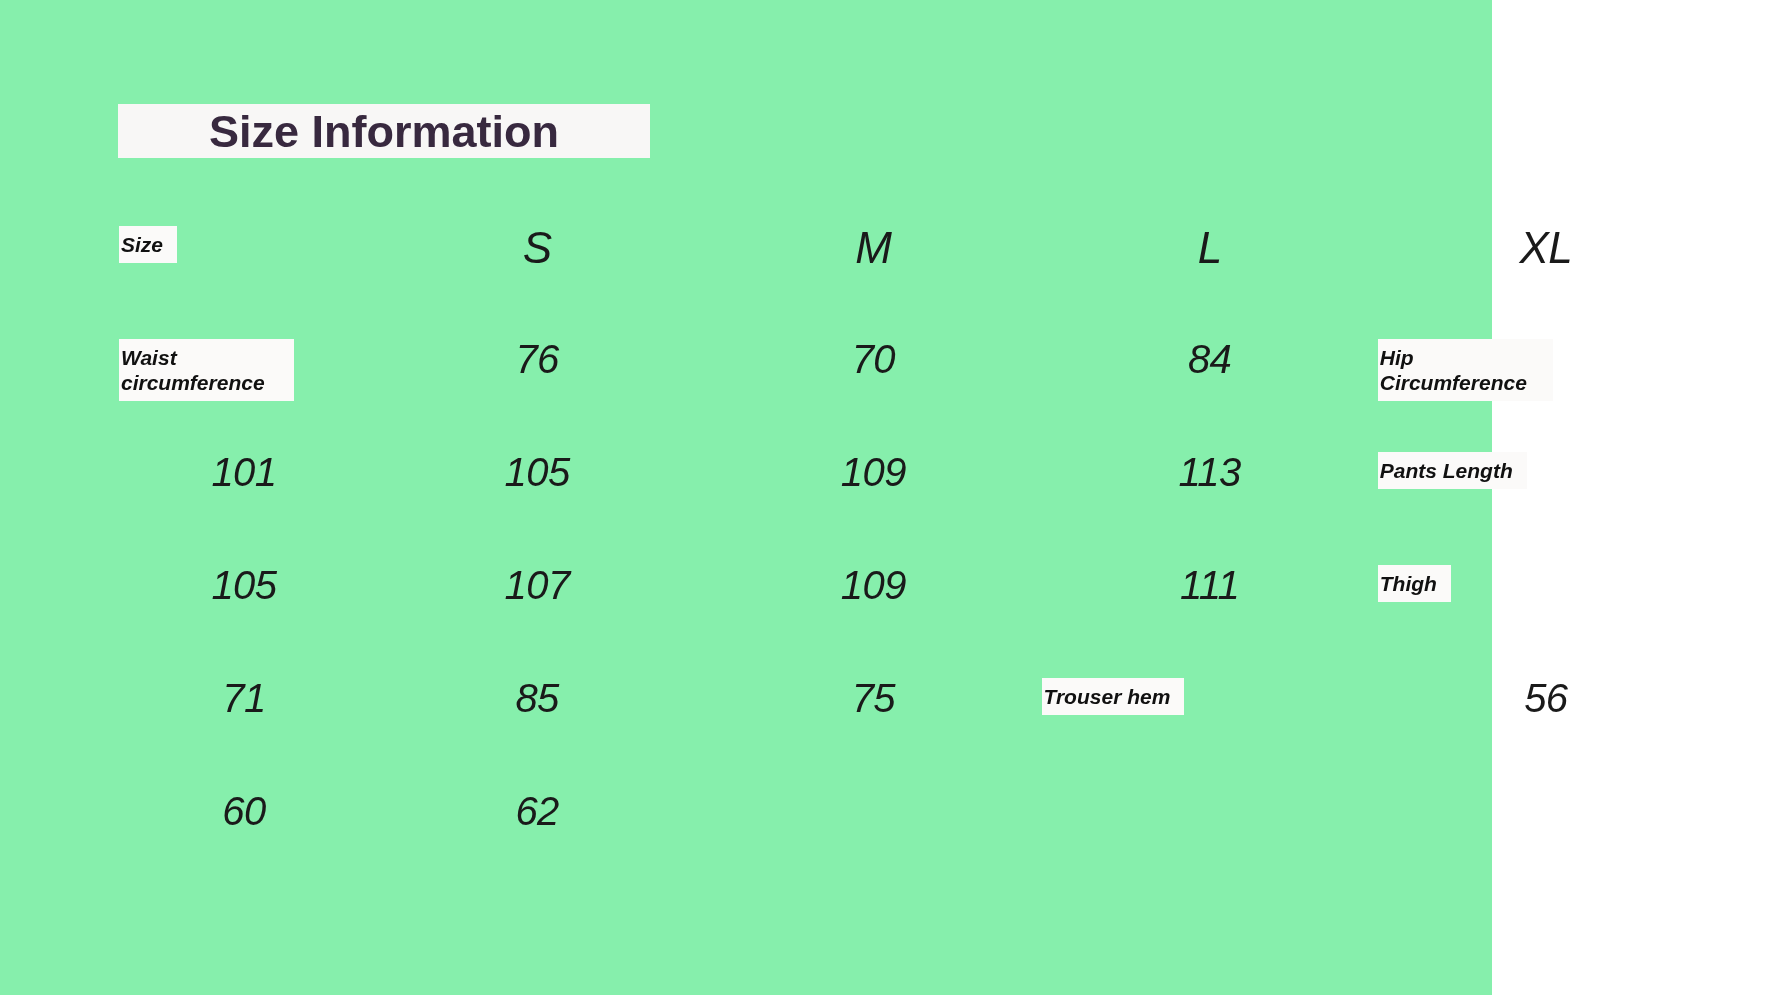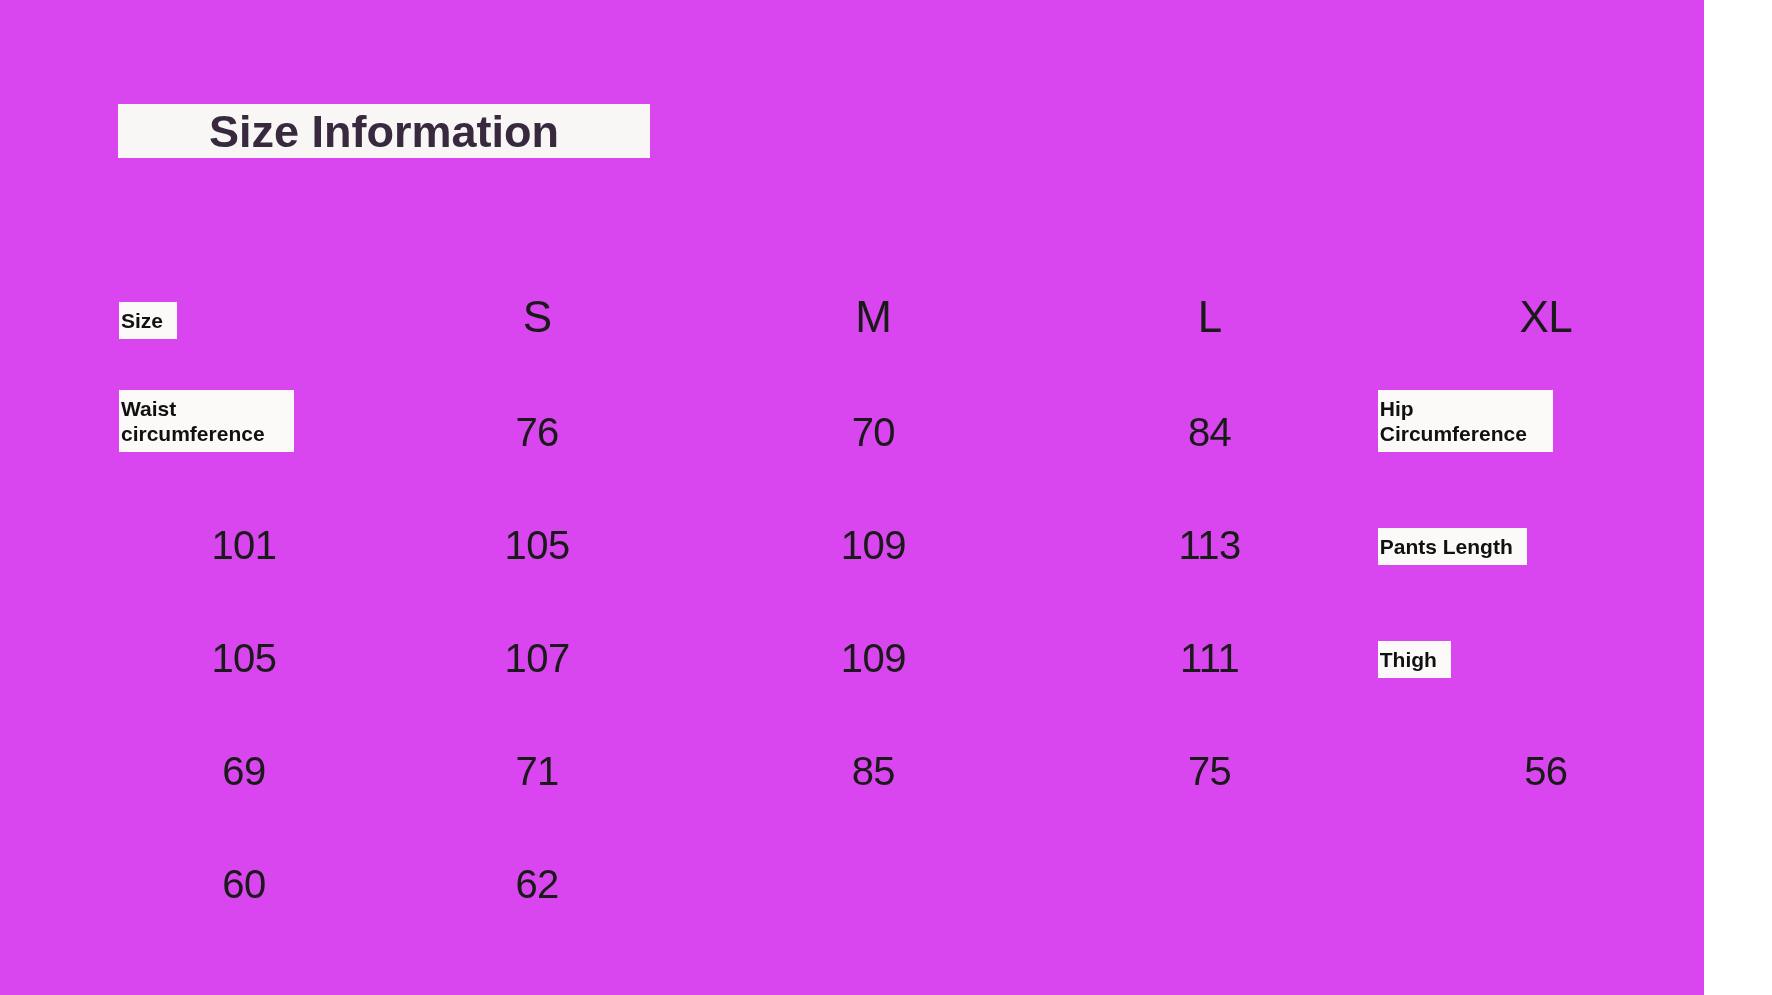--- a/index.html
+++ b/index.html
@@ -7,23 +7,23 @@
   html, body {
     width: 1772px;
     height: 995px;
     background: #ffffff;
     font-family: "Liberation Sans", "DejaVu Sans", sans-serif;
     overflow: hidden;
   }
 
   .page {
     position: relative;
-    width: 1704px;
+    width: 1492px;
     height: 995px;
-    background: #d946ef;
+    background: #86efac;
   }
 
   
   .title-strip {
     position: absolute;
     left: 118px;
     top: 104px;
     width: 532px;
     height: 54px;
     background: #f8f7f6;
@@ -47,22 +47,23 @@
     left: 119px;
     top: 226px;
     width: 1595px;
     display: grid;
     grid-template-columns: 250px repeat(4, 1fr);
     grid-auto-rows: 113px;
   }
 
   .cell {
     display: flex;
-    align-items: flex-end;
+    align-items: flex-start;
     justify-content: center;
+    font-style: italic;
   }
 
   .cell.label-cell {
     justify-content: flex-start;
   }
 
   .row-label {
     display: inline-block;
     max-width: 175px;
     font-size: 21px;
@@ -160,32 +161,32 @@
       <span class="value">109</span>
     </div>
     <div class="cell">
       <span class="value">111</span>
     </div>
 
     <div class="cell label-cell">
       <span class="row-label">Thigh</span>
     </div>
     <div class="cell">
-      <span class="value">69</span>
-    </div>
-    <div class="cell">
       <span class="value">71</span>
     </div>
     <div class="cell">
       <span class="value">85</span>
     </div>
     <div class="cell">
       <span class="value">75</span>
     </div>
 
+    <div class="cell label-cell">
+      <span class="row-label">Trouser hem</span>
+    </div>
     <div class="cell">
       <span class="value">56</span>
     </div>
     <div class="cell">
       <span class="value">60</span>
     </div>
     <div class="cell">
       <span class="value">62</span>
     </div>
 

